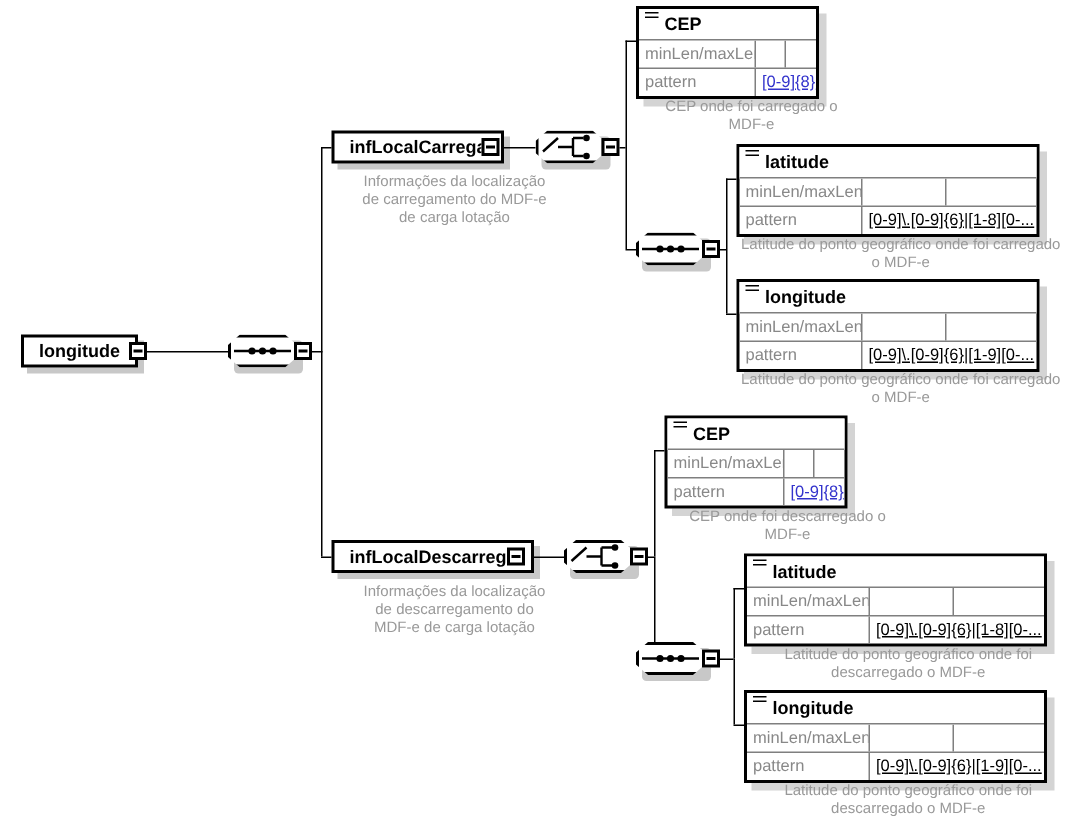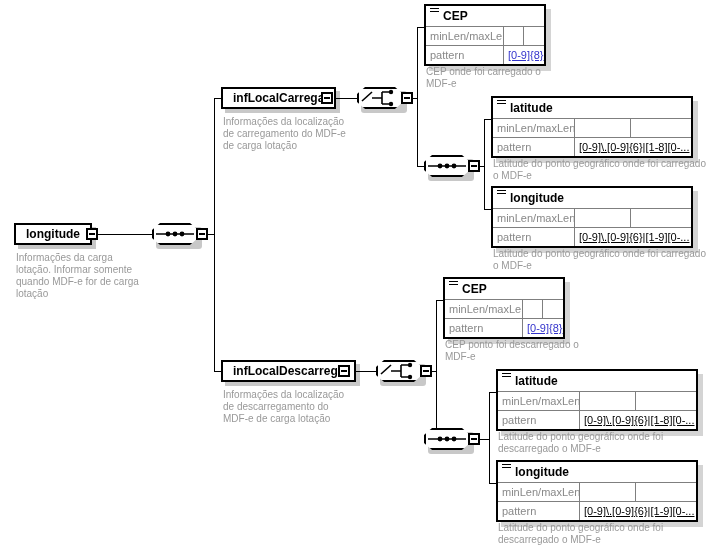--- a/index.html
+++ b/index.html
@@ -45,20 +45,21 @@
     content:"";position:absolute;left:1px;right:1px;top:3px;
     height:2px;background:#000;
   }
 
   
   .ann{
     position:absolute;
     font-size:10px;line-height:12px;color:#999999;
     font-family:"Liberation Sans", sans-serif;
     white-space:pre-line;
+    text-align:center;
   }
 
   
   .comp{position:absolute;z-index:2;}
   .comp .cshadow{
     position:absolute;left:4px;top:4px;width:46px;height:22px;
     background:#c8c8c8;border-radius:3px;z-index:0;
   }
   .octa{
     position:relative;z-index:1;
@@ -115,24 +116,20 @@
 </head>
 <body>
 
 <div id="canvas">
 
   <div class="node" style="left:14px;top:223px;">
     <div class="shadow"></div>
     <div class="nbox">longitude</div>
     <div class="toggle" style="left:72px;top:5px;"></div>
   </div>
-  <div class="ann" style="left:16px;top:252px;width:150px;">Informações da carga
-lotação. Informar somente
-quando MDF-e for de carga
-lotação</div>
 
   <div class="ln lnh" style="left:90px;top:234px;width:62px;"></div>
 
   <div class="comp" style="left:152px;top:223px;">
     <div class="cshadow"></div>
     <div class="octa">
       <svg width="42" height="18" viewBox="0 0 42 18">
         <line x1="2" y1="9" x2="40" y2="9" stroke="#000" stroke-width="1.6"></line>
         <circle cx="14" cy="9" r="2.4" fill="#000"></circle>
         <circle cx="21" cy="9" r="2.4" fill="#000"></circle>
@@ -319,21 +316,21 @@
         <div class="tc" style="width:78px;">minLen/maxLen</div>
         <div class="tc" style="width:20px;"></div>
         <div class="tc" style="width:20px;"></div>
       </div>
       <div class="trow">
         <div class="tc" style="width:78px;">pattern</div>
         <div class="tc val" style="width:40px;">[0-9]{8}</div>
       </div>
     </div>
   </div>
-  <div class="ann" style="left:445px;top:339px;width:160px;">CEP ponto foi descarregado o
+  <div class="ann" style="left:445px;top:339px;width:160px;">CEP onde foi descarregado o
 MDF-e</div>
 
   <div class="comp" style="left:424px;top:428px;">
     <div class="cshadow"></div>
     <div class="octa">
       <svg width="42" height="18" viewBox="0 0 42 18">
         <line x1="2" y1="9" x2="40" y2="9" stroke="#000" stroke-width="1.6"></line>
         <circle cx="14" cy="9" r="2.4" fill="#000"></circle>
         <circle cx="21" cy="9" r="2.4" fill="#000"></circle>
         <circle cx="28" cy="9" r="2.4" fill="#000"></circle>

